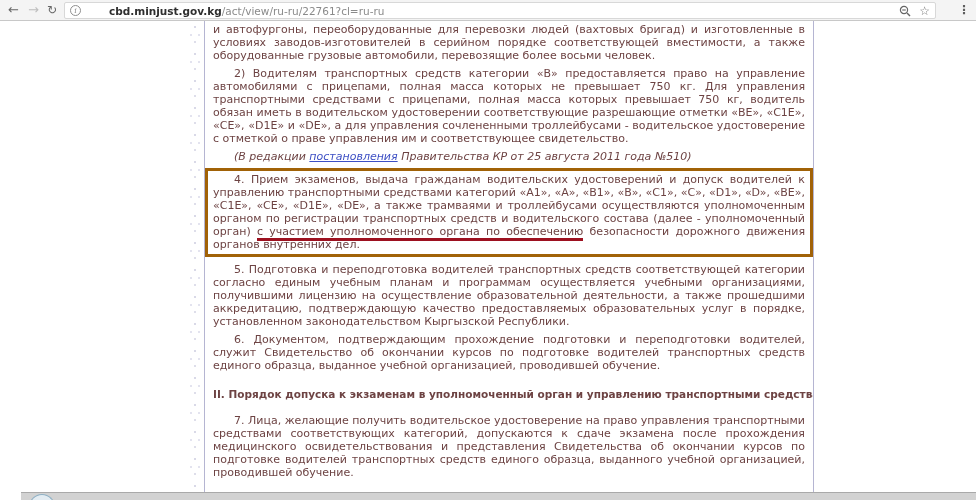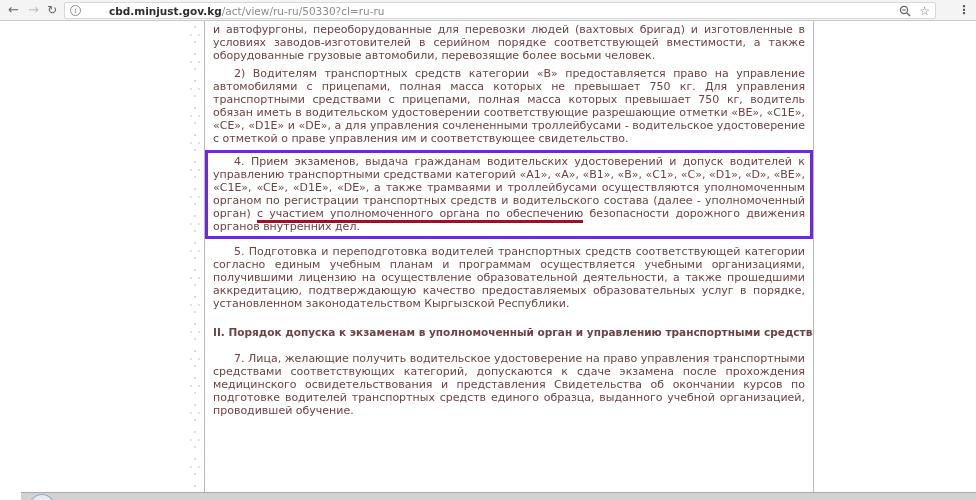--- a/index.html
+++ b/index.html
@@ -41,21 +41,21 @@
 
   .content { position:absolute; left:183px; top:0; width:610px; height:471px;
              border-left:1px solid #b5b5d2; border-right:1px solid #b5b5d2;
              background:#fff; padding:2px 8px 0; overflow:hidden;
              color:#6d4343; font-size:11px; line-height:13px; text-align:justify; }
   .content p { margin:0 0 5px; text-indent:21px; }
   .content p.cont { text-indent:0; }
   .amend { font-style:italic; text-indent:10px; }
   .content a { color:#3d4fc4; text-decoration:underline; cursor:pointer; }
 
-  .hl-box { border:3px solid #6d28d9; margin:2px -8px 6px; padding:2px 5px 3px; }
+  .hl-box { border:3px solid #a16207; margin:2px -8px 6px; padding:2px 5px 3px; }
   .hl-box p { margin:0; }
   .hl-underline { border-bottom:3px solid #9d1120; }
 
   .heading { font-weight:bold; text-align:center; text-indent:0 !important;
              margin:16px 0 13px !important; font-size:10.5px; white-space:nowrap; }
 
   
   .scrollbar { position:absolute; right:0; top:0; width:14px; height:471px; background:#f1f1f1; }
   .scroll-arrow { position:absolute; left:0; width:14px; height:12px; text-align:center;
                   font-size:6px; line-height:12px; color:#505050; cursor:pointer; }
@@ -74,21 +74,21 @@
 <body>
 
 <div class="chrome">
   <span class="nav-btn nav-back">←</span>
   <span class="nav-btn nav-forward">→</span>
   <span class="nav-btn nav-reload">↻</span>
 
   <div class="omnibox">
     <span class="info-badge">i</span>
     <span class="url-domain">cbd.minjust.gov.kg</span>
-      <span class="url-path">/act/view/ru-ru/50330?cl=ru-ru</span>
+      <span class="url-path">/act/view/ru-ru/22761?cl=ru-ru</span>
     <span class="omni-right">
       <span class="icon-btn">
         <svg width="12" height="12" viewBox="0 0 12 12">
           <circle cx="5" cy="5" r="3.6" fill="none" stroke="#666" stroke-width="1.2"></circle>
           <line x1="8" y1="8" x2="11" y2="11" stroke="#666" stroke-width="1.4"></line>
           <line x1="3.2" y1="5" x2="6.8" y2="5" stroke="#666" stroke-width="1.1"></line>
         </svg>
       </span>
       <span class="icon-btn star-glyph">☆</span>
     </span>
@@ -99,29 +99,31 @@
 <div class="page">
 
   <div class="ornament"></div>
 
   <div class="content">
 
     <p class="cont">и автофургоны, переоборудованные для перевозки людей (вахтовых бригад) и изготовленные в условиях заводов-изготовителей в серийном порядке соответствующей вместимости, а также оборудованные грузовые автомобили, перевозящие более восьми человек.</p>
 
     <p>2) Водителям транспортных средств категории «В» предоставляется право на управление автомобилями с прицепами, полная масса которых не превышает 750 кг. Для управления транспортными средствами с прицепами, полная масса которых превышает 750 кг, водитель обязан иметь в водительском удостоверении соответствующие разрешающие отметки «ВЕ», «С1Е», «СЕ», «D1Е» и «DЕ», а для управления сочлененными троллейбусами - водительское удостоверение с отметкой о праве управления им и соответствующее свидетельство.</p>
 
+    <p class="amend"><span>(В редакции </span><a>постановления</a><span> Правительства КР от 25 августа 2011 года №510)</span></p>
 
     <div class="hl-box">
       <p><span>4. Прием экзаменов, выдача гражданам водительских удостоверений и допуск водителей к управлению транспортными средствами категорий «А1», «А», «В1», «В», «С1», «С», «D1», «D», «ВЕ», «С1Е», «СЕ», «D1Е», «DЕ», а также трамваями и троллейбусами осуществляются уполномоченным органом по регистрации транспортных средств и водительского состава (далее - уполномоченный орган) </span><span class="hl-underline">с участием уполномоченного органа по обеспечению</span><span> безопасности дорожного движения органов внутренних дел.</span></p>
     </div>
 
 
     <p>5. Подготовка и переподготовка водителей транспортных средств соответствующей категории согласно единым учебным планам и программам осуществляется учебными организациями, получившими лицензию на осуществление образовательной деятельности, а также прошедшими аккредитацию, подтверждающую качество предоставляемых образовательных услуг в порядке, установленном законодательством Кыргызской Республики.</p>
 
 
+    <p>6. Документом, подтверждающим прохождение подготовки и переподготовки водителей, служит Свидетельство об окончании курсов по подготовке водителей транспортных средств единого образца, выданное учебной организацией, проводившей обучение.</p>
 
     <p class="heading">II. Порядок допуска к экзаменам в уполномоченный орган и управлению транспортными средствами</p>
 
     <p>7. Лица, желающие получить водительское удостоверение на право управления транспортными средствами соответствующих категорий, допускаются к сдаче экзамена после прохождения медицинского освидетельствования и представления Свидетельства об окончании курсов по подготовке водителей транспортных средств единого образца, выданного учебной организацией, проводившей обучение.</p>
 
   </div>
 
   <div class="scrollbar">
     <span class="scroll-arrow scroll-up">▲</span>
     <span class="scroll-thumb"></span>

